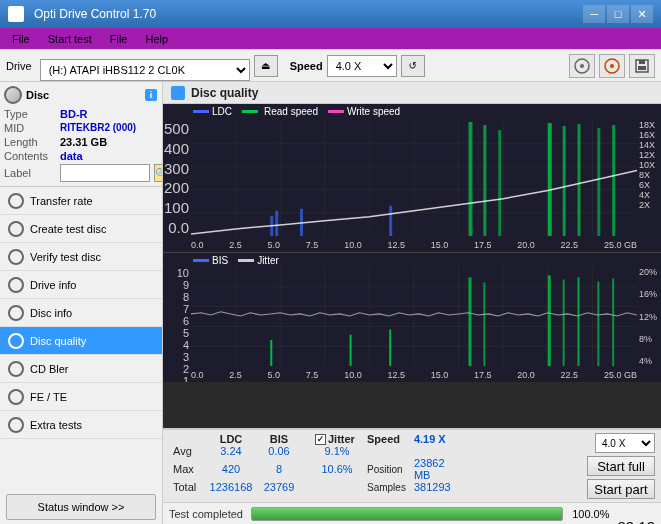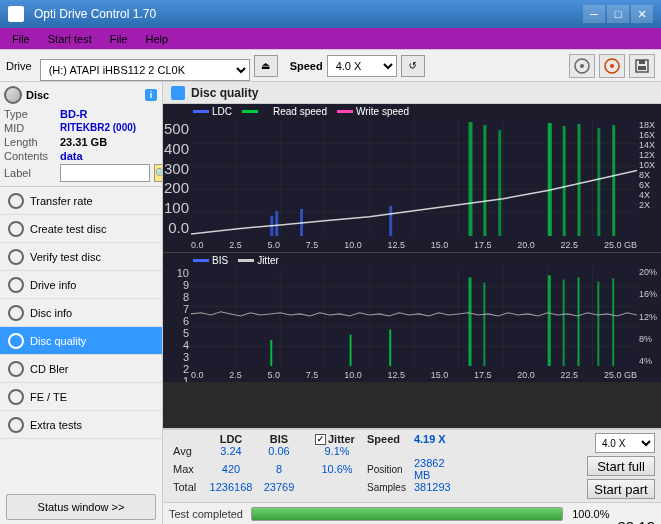--- a/index.html
+++ b/index.html
@@ -414,21 +414,21 @@
 
     <div class="charts-area">
 
       <div class="chart-wrapper chart-wrapper-top">
 
         <div style="position:absolute; top:2px; left:30px; display:flex; gap:10px; align-items:center; z-index:10; font-size:10px; color:white;">
           <div style="display:flex;align-items:center;gap:3px;">
             <div style="width:16px;height:3px;background:#4466ff;"></div>
             <span>LDC</span>
           </div>
-          <div style="display:flex;align-items:center;gap:15px;">
+          <div style="display:flex;align-items:center;gap:6px;">
             <div style="width:16px;height:3px;background:#00cc44;"></div>
             <span>Read speed</span>
           </div>
           <div style="display:flex;align-items:center;gap:3px;">
             <div style="width:16px;height:3px;background:#ff44bb;"></div>
             <span>Write speed</span>
           </div>
         </div>
 
         <div style="position:absolute;left:0;top:16px;bottom:16px;width:28px;display:flex;flex-direction:column;justify-content:space-between;color:#ccc;font-size:15px;text-align:right;padding-right:2px;">

